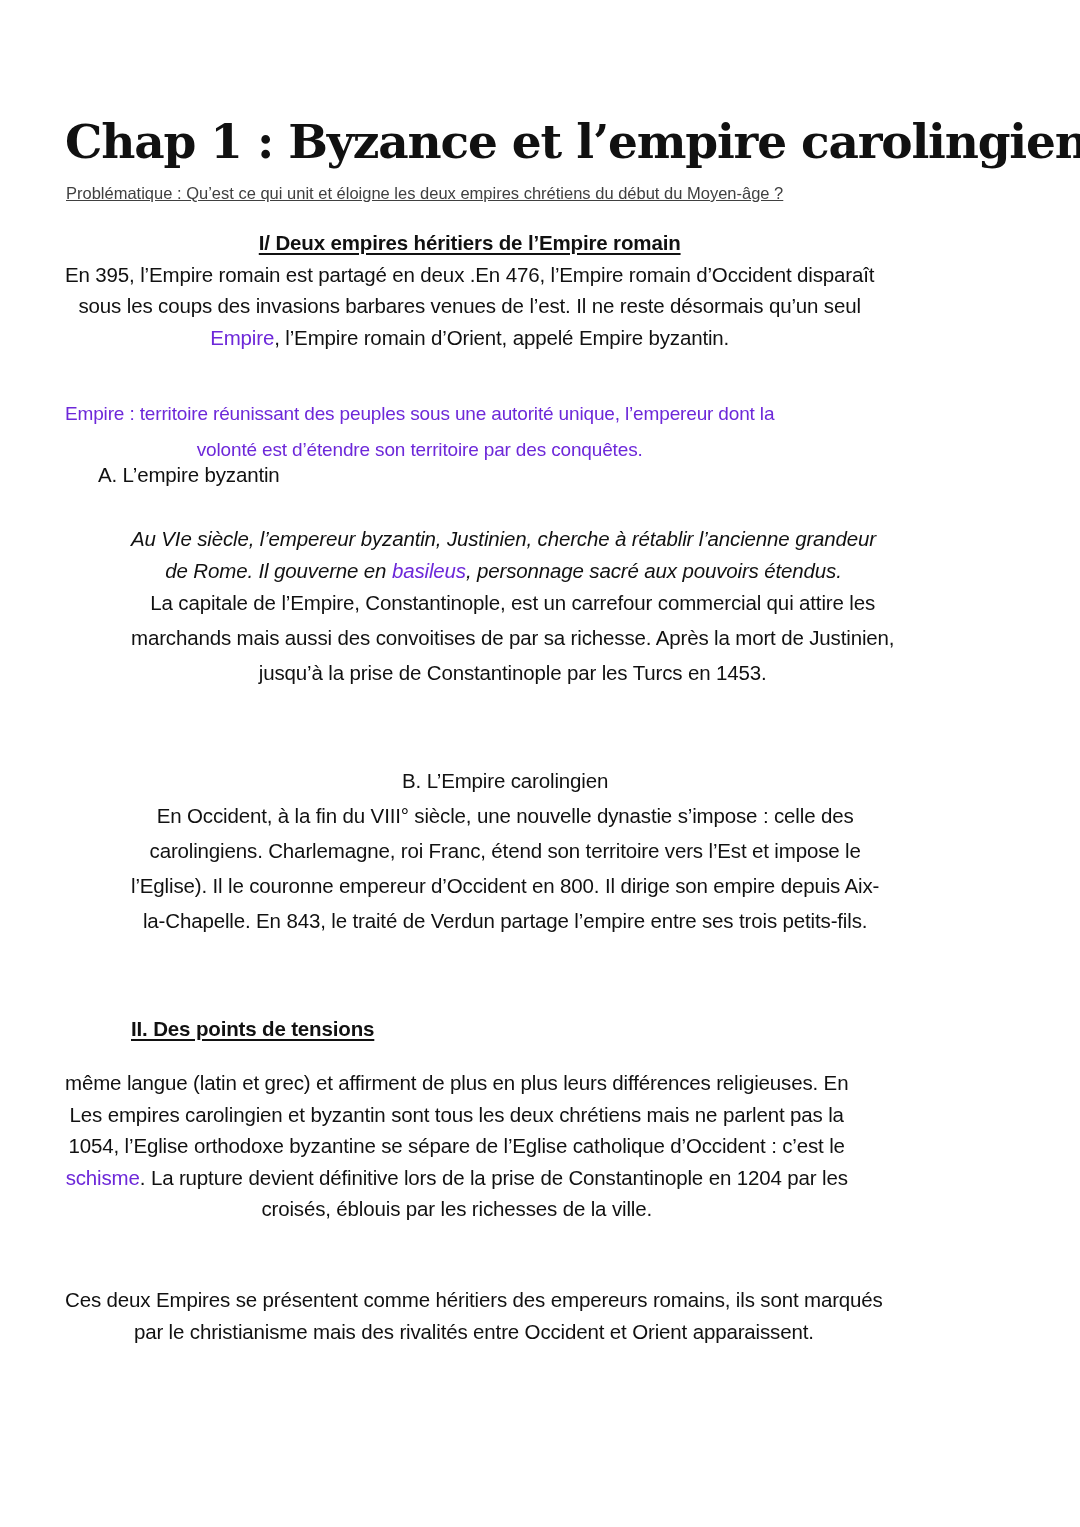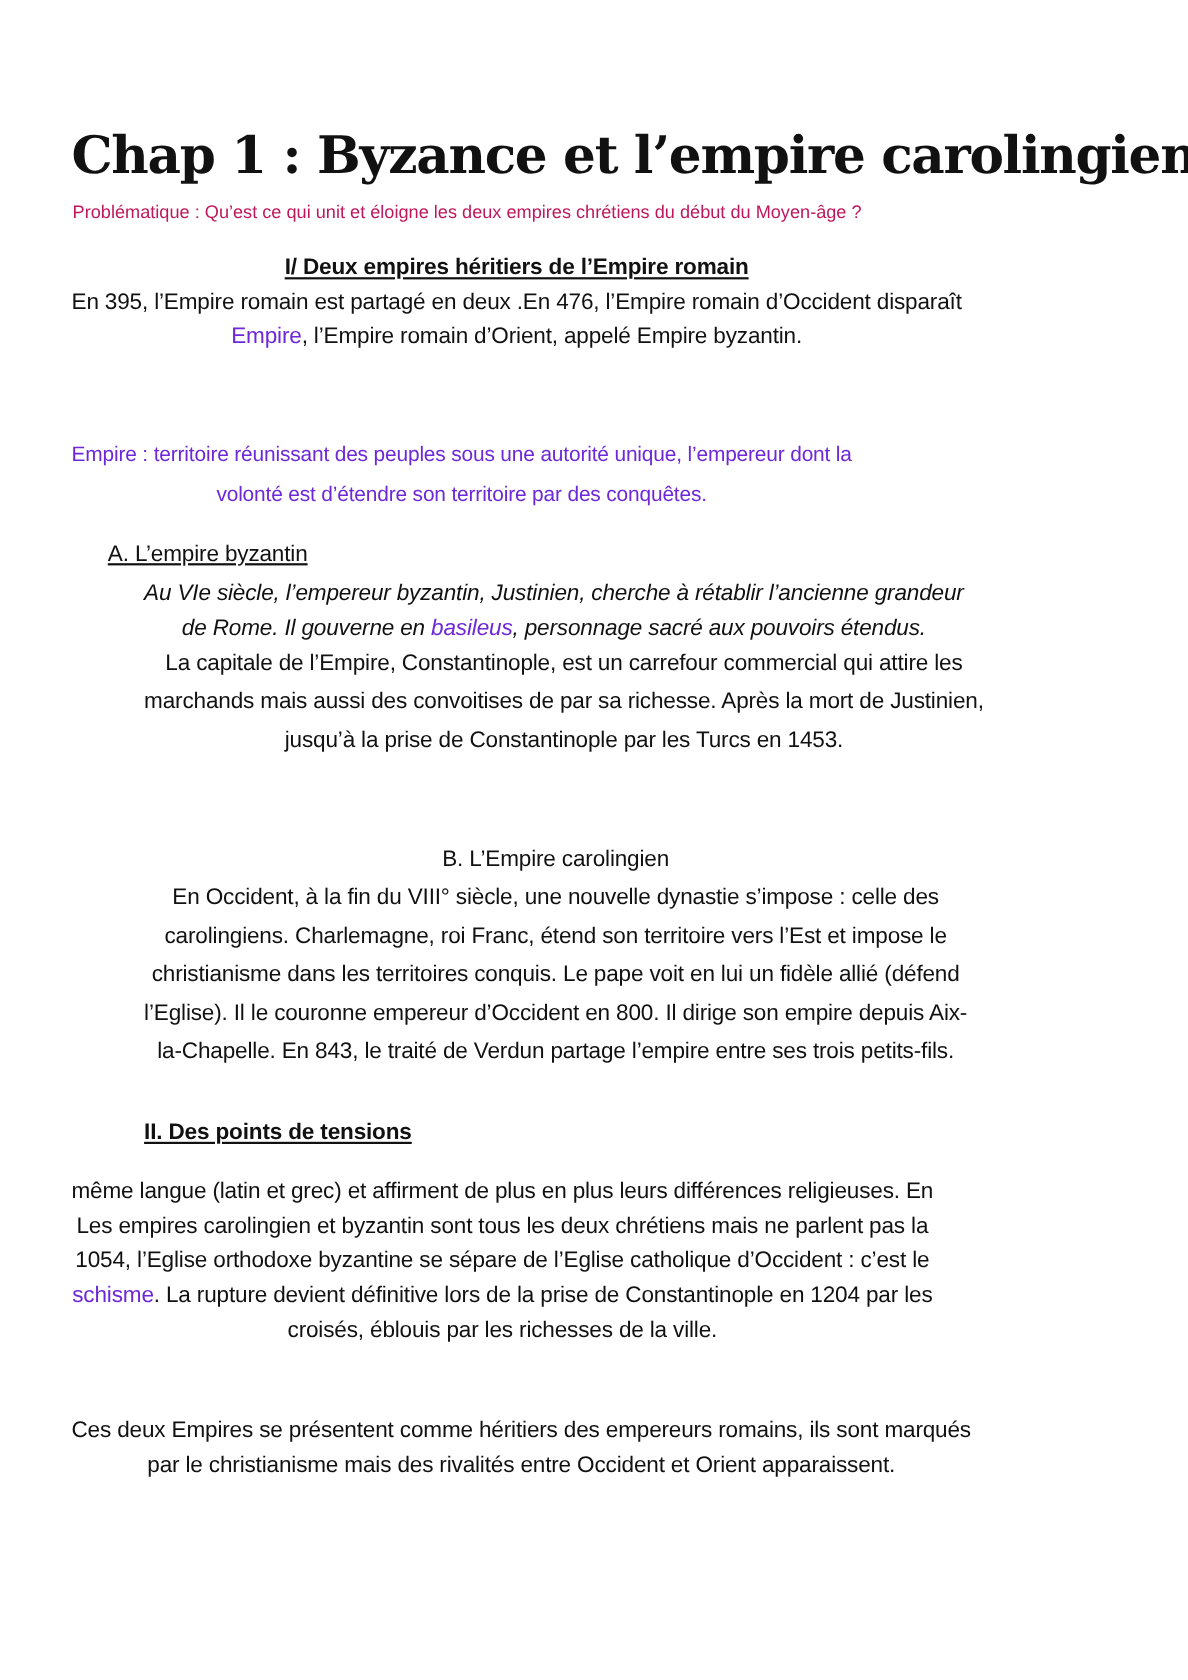--- a/index.html
+++ b/index.html
@@ -13,21 +13,21 @@
   }
   .page { position: absolute; left: 0; top: 0; width: 1060px; height: 1527px; }
   .title {
     position: absolute; left: 65px; top: 112px;
     font-family: "DejaVu Serif", "Liberation Serif", serif;
     font-weight: bold; font-size: 47px; letter-spacing: -1.2px;
     color: #111; white-space: nowrap; line-height: 60px;
   }
   .problem {
     position: absolute; left: 66px; top: 182px;
-    font-size: 16.5px; line-height: 22px; color: #be185d; white-space: nowrap;
+    font-size: 16.5px; line-height: 22px; color: #404040; white-space: nowrap; text-decoration: underline;
   }
   .p {
     position: absolute; font-size: 20.5px; line-height: 31.5px; color: #111;
     letter-spacing: -0.15px;
   }
   .line { display: block; white-space: nowrap; text-align: center; }
   .h1 {
     font-weight: bold; text-decoration: underline; text-decoration-thickness: 2px;
     text-underline-offset: 3px;
   }
@@ -39,44 +39,44 @@
 <body>
 
 <div class="page">
 
   <div class="title">Chap 1 : Byzance et l’empire carolingien</div>
   <div class="problem">Problématique : Qu’est ce qui unit et éloigne les deux empires chrétiens du début du Moyen-âge ?</div>
 
   <div class="p" style="left:65px; top:227px;">
     <span class="line h1">I/ Deux empires héritiers de l’Empire romain</span>
     <span class="line">En 395, l’Empire romain est partagé en deux .En 476, l’Empire romain d’Occident disparaît</span>
+    <span class="line">sous les coups des invasions barbares venues de l’est. Il ne reste désormais qu’un seul</span>
     <span class="line"><span class="red">Empire</span><span>, l’Empire romain d’Orient, appelé Empire byzantin.</span></span>
   </div>
 
   <div class="p red def" style="left:65px; top:396px;">
     <span class="line">Empire : territoire réunissant des peuples sous une autorité unique, l’empereur dont la</span>
     <span class="line">volonté est d’étendre son territoire par des conquêtes.</span>
   </div>
 
-  <div class="p" style="left:98px; top:488px;text-decoration:underline;">A.  L’empire byzantin</div>
+  <div class="p" style="left:98px; top:459px;">A.  L’empire byzantin</div>
   <div class="p" style="left:131px; top:523px;font-style:italic;">
     <span class="line">Au VIe siècle, l’empereur byzantin, Justinien, cherche à rétablir l’ancienne grandeur</span>
     <span class="line"><span>de Rome. Il gouverne en </span><span class="red">basileus</span><span>, personnage sacré aux pouvoirs étendus.</span></span>
   </div>
   <div class="p sub" style="left:131px; top:585px;">
     <span class="line">La capitale de l’Empire, Constantinople,  est un carrefour commercial qui attire les</span>
     <span class="line">marchands mais aussi des convoitises de par sa richesse.  Après la mort de Justinien,</span>
     <span class="line">jusqu’à la prise de Constantinople par les Turcs en 1453.</span>
   </div>
 
   <div class="p sub" style="left:131px; top:763px;">
     <span class="line">B. L’Empire carolingien</span>
     <span class="line">En Occident, à la fin du VIII° siècle, une nouvelle dynastie s’impose : celle des</span>
     <span class="line">carolingiens. Charlemagne, roi Franc, étend son territoire vers l’Est et impose le</span>
-    <span class="line">christianisme dans les territoires conquis.  Le pape voit en lui un fidèle allié (défend</span>
     <span class="line">l’Eglise).  Il le couronne empereur d’Occident en 800. Il dirige son empire depuis Aix-</span>
     <span class="line">la-Chapelle. En 843, le traité de Verdun partage l’empire entre ses trois petits-fils.</span>
   </div>
 
   <div class="p h1" style="left:131px; top:1013px;">II. Des points de tensions</div>
   <div class="p" style="left:65px; top:1067px;">
     <span class="line">même langue (latin et grec) et affirment de plus en plus leurs différences religieuses. En</span>
     <span class="line">Les empires carolingien et byzantin sont tous les deux chrétiens mais ne parlent pas la</span>
     <span class="line">1054, l’Eglise orthodoxe byzantine se sépare de l’Eglise catholique d’Occident : c’est le</span>
     <span class="line"><span class="red">schisme</span><span>. La rupture devient définitive lors de la prise de Constantinople en 1204 par les</span></span>

